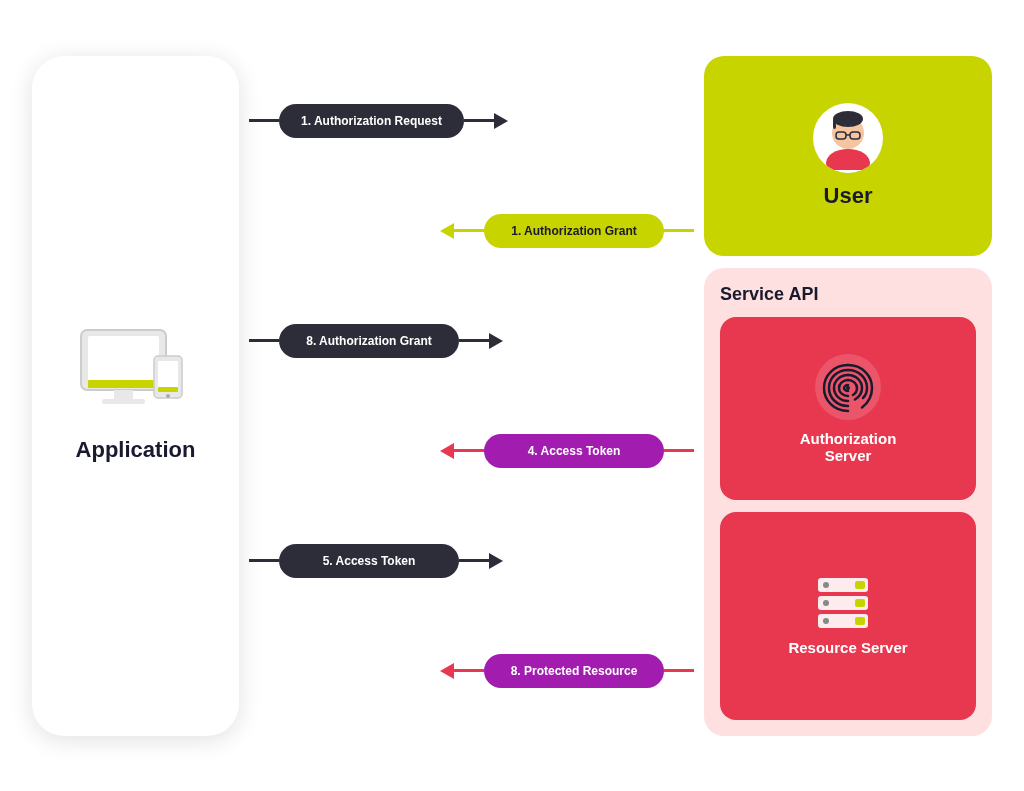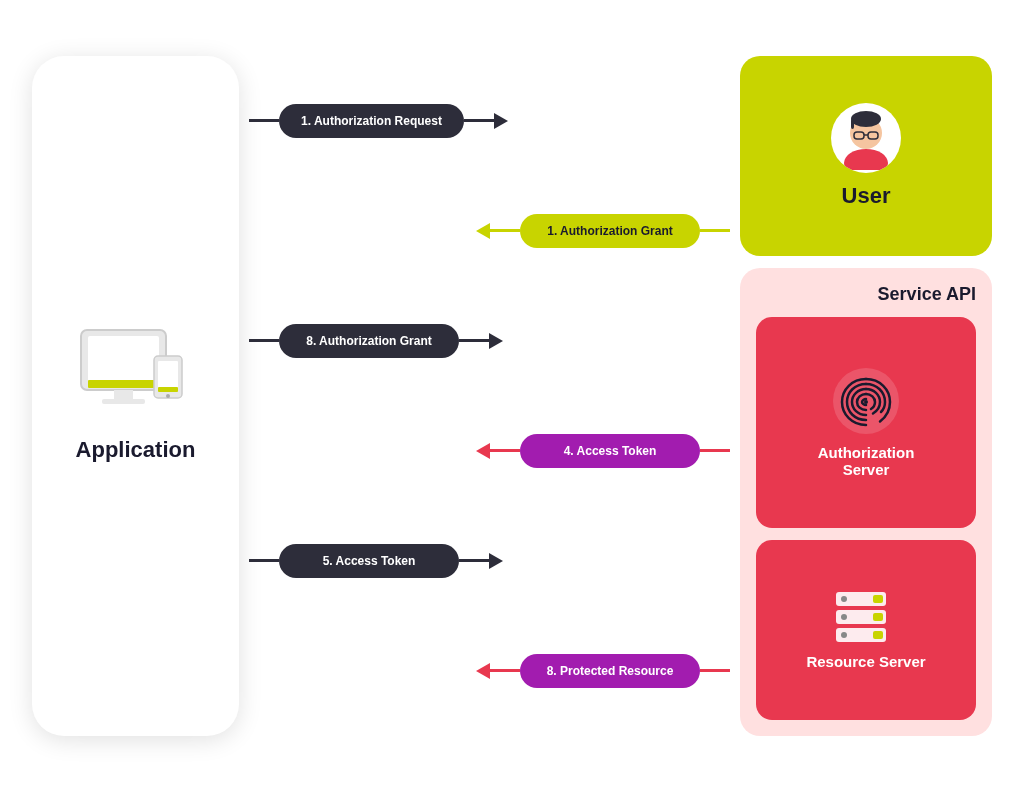--- a/index.html
+++ b/index.html
@@ -112,21 +112,21 @@
     .arrowhead-left {
       width: 0; height: 0;
       border-top: 8px solid transparent;
       border-bottom: 8px solid transparent;
     }
     .arrowhead-left.yellow { border-right: 14px solid #c8d400; }
     .arrowhead-left.red { border-right: 14px solid #e8384f; }
 
     
     .right-panels {
-      width: 252px;
+      width: 288px;
       height: 680px;
       display: flex;
       flex-direction: column;
       gap: 12px;
       flex-shrink: 0;
     }
 
     
     .user-panel {
       background: #c8d400;
@@ -162,38 +162,38 @@
       padding: 16px;
       flex: 1;
       display: flex;
       flex-direction: column;
       gap: 12px;
     }
     .service-api-title {
       font-size: 18px;
       font-weight: 800;
       color: #1a1a2e;
-      text-align: right;
+      text-align: left;
     }
 
     .auth-server-card {
       background: #e8384f;
       border-radius: 16px;
       padding: 16px;
       display: flex;
       flex-direction: column;
       align-items: center;
       justify-content: center;
       gap: 8px;
       flex: 1;
     }
     .resource-server-card {
       background: #e8384f;
       border-radius: 16px;
-      padding: 0;
+      padding: 28px;
       display: flex;
       flex-direction: column;
       align-items: center;
       justify-content: center;
       gap: 8px;
       flex: 1;
     }
     .card-label {
       font-size: 15px;
       font-weight: 700;

